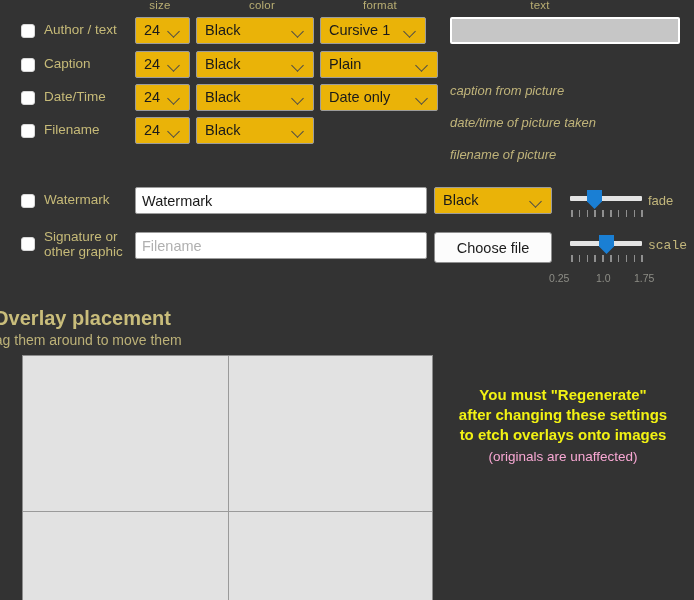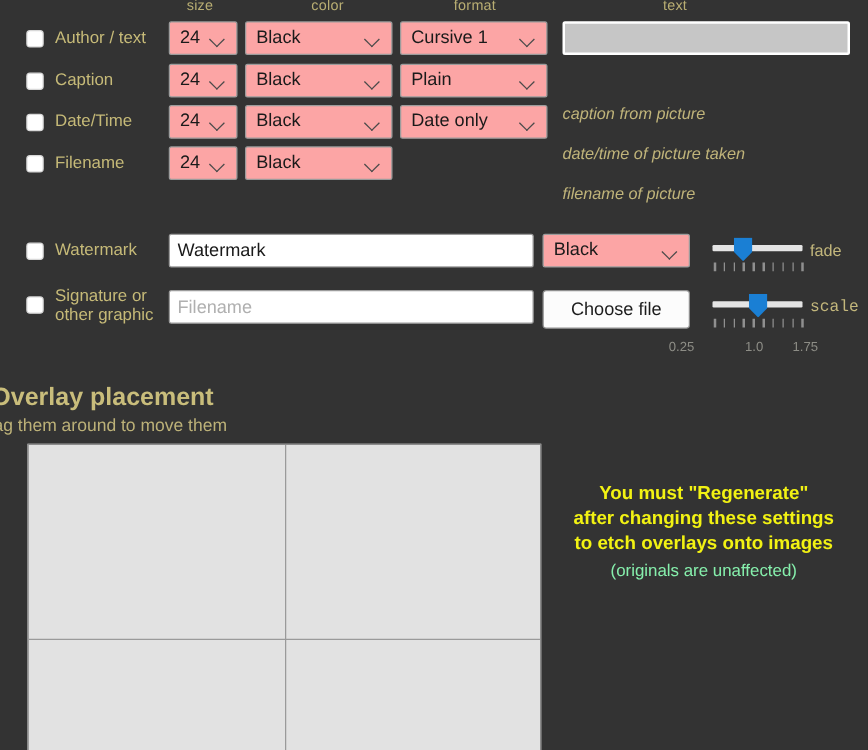--- a/index.html
+++ b/index.html
@@ -41,21 +41,21 @@
     background: #ffffff;
     border: 1px solid #d8d8d8;
     border-radius: 3px;
     box-shadow: inset 0 0 0 1px #ffffff;
     cursor: pointer;
   }
 
   
   .sel {
     position: absolute;
-    background: #fca5a5;
+    background: #eab308;
     border: 1px solid #9c9c9c;
     border-radius: 2px;
     height: 27px;
     display: flex;
     align-items: center;
     padding: 0 4px 0 8px;
     cursor: pointer;
   }
   .sel .sel-val {
     flex: 1 1 auto;
@@ -207,21 +207,21 @@
     position: absolute;
     text-align: center;
     color: #f2f213;
     font-size: 15px;
     font-weight: bold;
     line-height: 20px;
     white-space: nowrap;
   }
   .warn .sub {
     display: block;
-    color: #86efac;
+    color: #f9a8d4;
     font-size: 13.5px;
     font-weight: normal;
     margin-top: 2px;
   }
 
   
   #regenerate-button {
     position: absolute;
     width: 136px; height: 52px;
     border-radius: 26px;
@@ -269,21 +269,21 @@
   <div class="abs row-label" style="left:44px; top:23px;">Author / text</div>
 
   <div class="sel" style="left:135px; top:17px; width:55px;">
     <span class="sel-val">24</span>
     <span class="chev"></span>
   </div>
   <div class="sel" style="left:196px; top:17px; width:118px;">
     <span class="sel-val">Black</span>
     <span class="chev"></span>
   </div>
-  <div class="sel" style="left:320px; top:17px; width:118px;">
+  <div class="sel" style="left:320px; top:17px; width:106px;">
     <span class="sel-val">Cursive 1</span>
     <span class="chev"></span>
   </div>
   <input class="tinput disabled" style="left: 450px; top: 17px; width: 230px;" value="" placeholder="">
 
   <div class="abs" style="left:21px; top:58px;">
     <div class="cbx"></div>
   </div>
   <div class="abs row-label" style="left:44px; top:57px;">Caption</div>
 
@@ -388,21 +388,21 @@
         <i></i>
         <i></i>
         <i></i>
         <i></i>
         <i></i>
         <i></i>
     </div>
   </div>
   <div class="slider-name" style="left:648px; top:238px;font-family:Liberation Mono, monospace;">scale</div>
 
-  <div class="scale-marks" style="left:535px; top:272px;">0.25</div>
+  <div class="scale-marks" style="left:549px; top:272px;">0.25</div>
   <div class="scale-marks" style="left:596px; top:272px;">1.0</div>
   <div class="scale-marks" style="left:634px; top:272px;">1.75</div>
 
   <div class="overlay-title" style="left:-265px; top:307px;">Overlay placement</div>
   <div class="overlay-sub" style="left:-265px; top:332px;">drag them around to move them</div>
 
   <div id="placement-grid" style="left:22px; top:355px; width:411px; height:246px;">
     <div class="gl-v" style="left:205px;"></div>
     <div class="gl-h" style="top:155px;"></div>
   </div>

